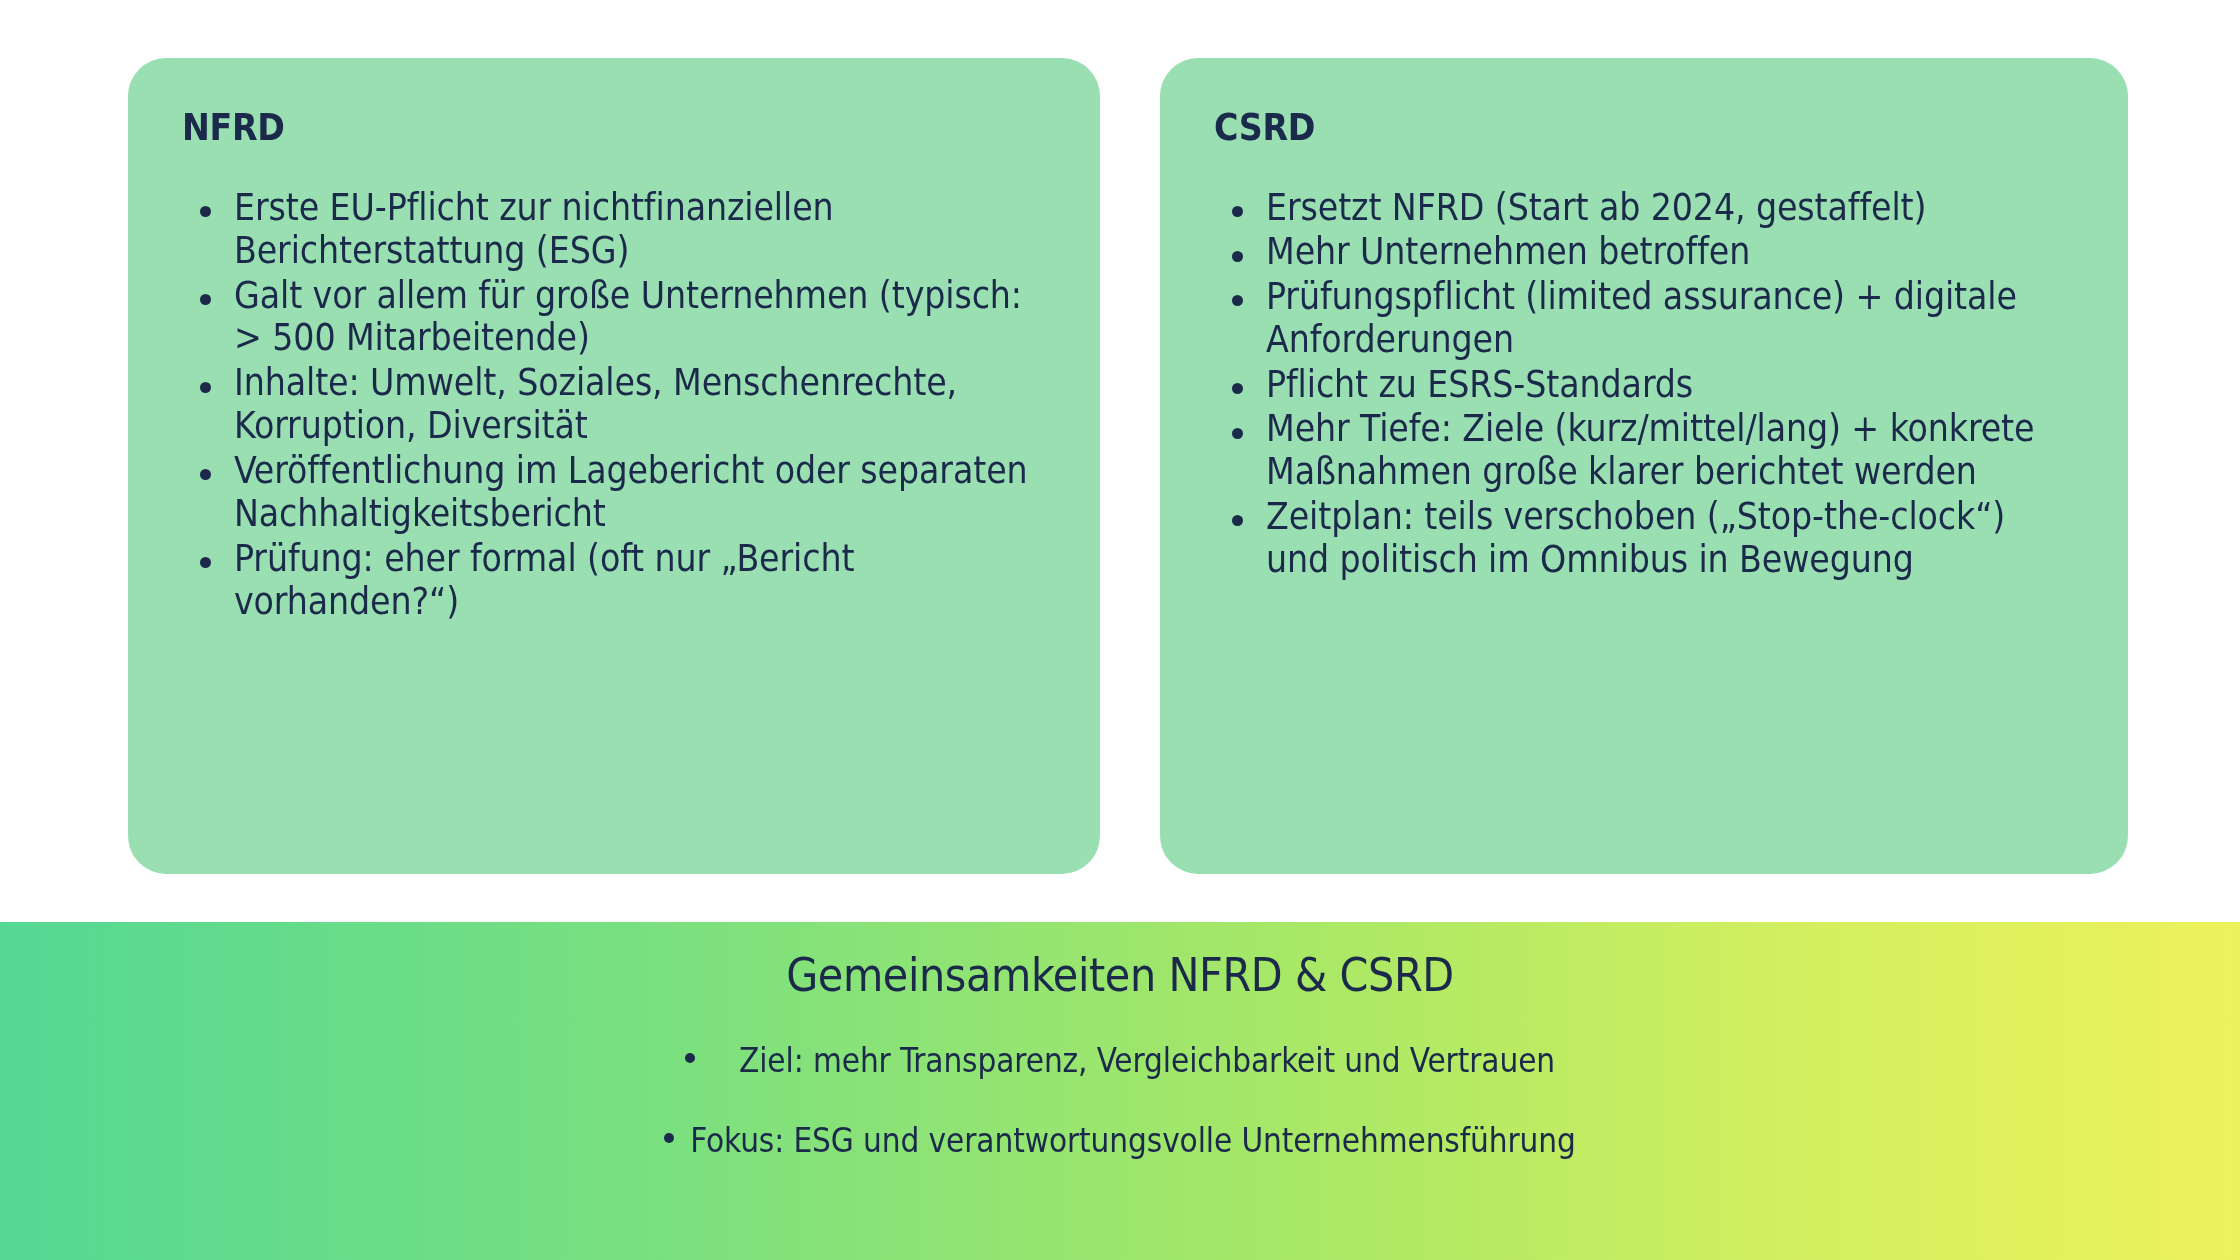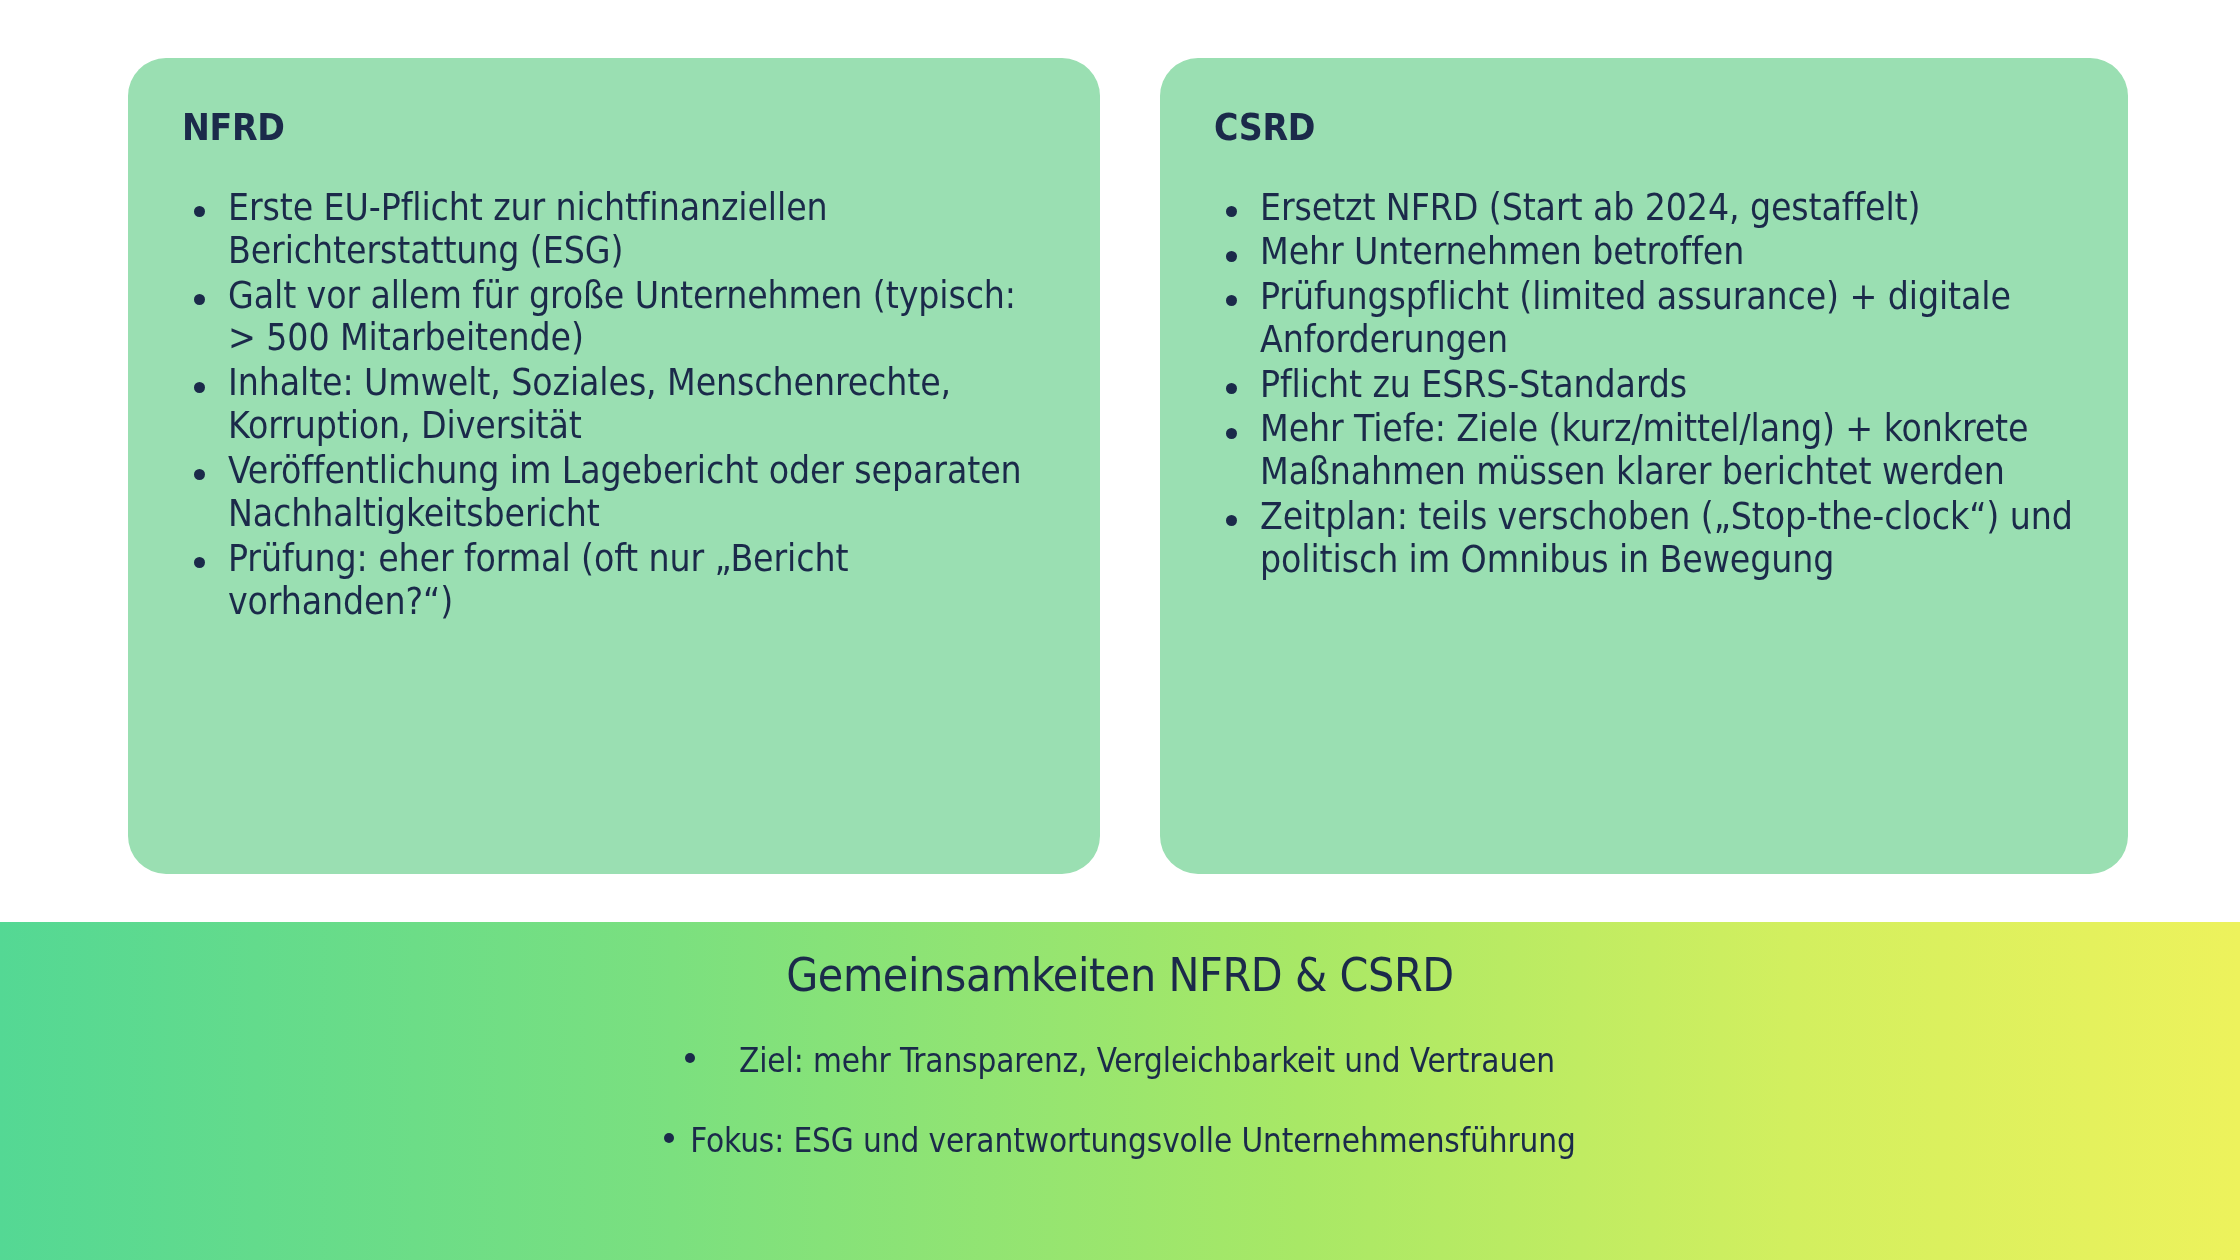--- a/index.html
+++ b/index.html
@@ -50,21 +50,21 @@
     font-weight: 700;
     color: #1B2A4A;
     letter-spacing: -0.3px;
     line-height: 1.1;
     margin: 0 0 38px 2px;
     font-stretch: condensed;
   }
 
   .bullets {
     list-style: none;
-    margin: 0;
+    margin: 6px;
     padding: 0;
   }
 
   .bullets li {
     position: relative;
     color: #1B2A4A;
     font-size: 37px;
     line-height: 1.16;
     font-stretch: condensed;
     padding-left: 48px;
@@ -188,21 +188,21 @@
         <li>
           <span class="dot"></span>
           <span>Prüfungspflicht (limited assurance) + digitale Anforderungen</span>
         </li>
         <li>
           <span class="dot"></span>
           <span>Pflicht zu ESRS-Standards</span>
         </li>
         <li>
           <span class="dot"></span>
-          <span>Mehr Tiefe: Ziele (kurz/mittel/lang) + konkrete Maßnahmen müssen klarer berichtet werden</span>
+          <span>Mehr Tiefe: Ziele (kurz/mittel/lang) + konkrete Maßnahmen große klarer berichtet werden</span>
         </li>
         <li>
           <span class="dot"></span>
           <span>Zeitplan: teils verschoben („Stop-the-clock“) und politisch im Omnibus in Bewegung</span>
         </li>
       </ul>
     </div>
 
   </div>
 

